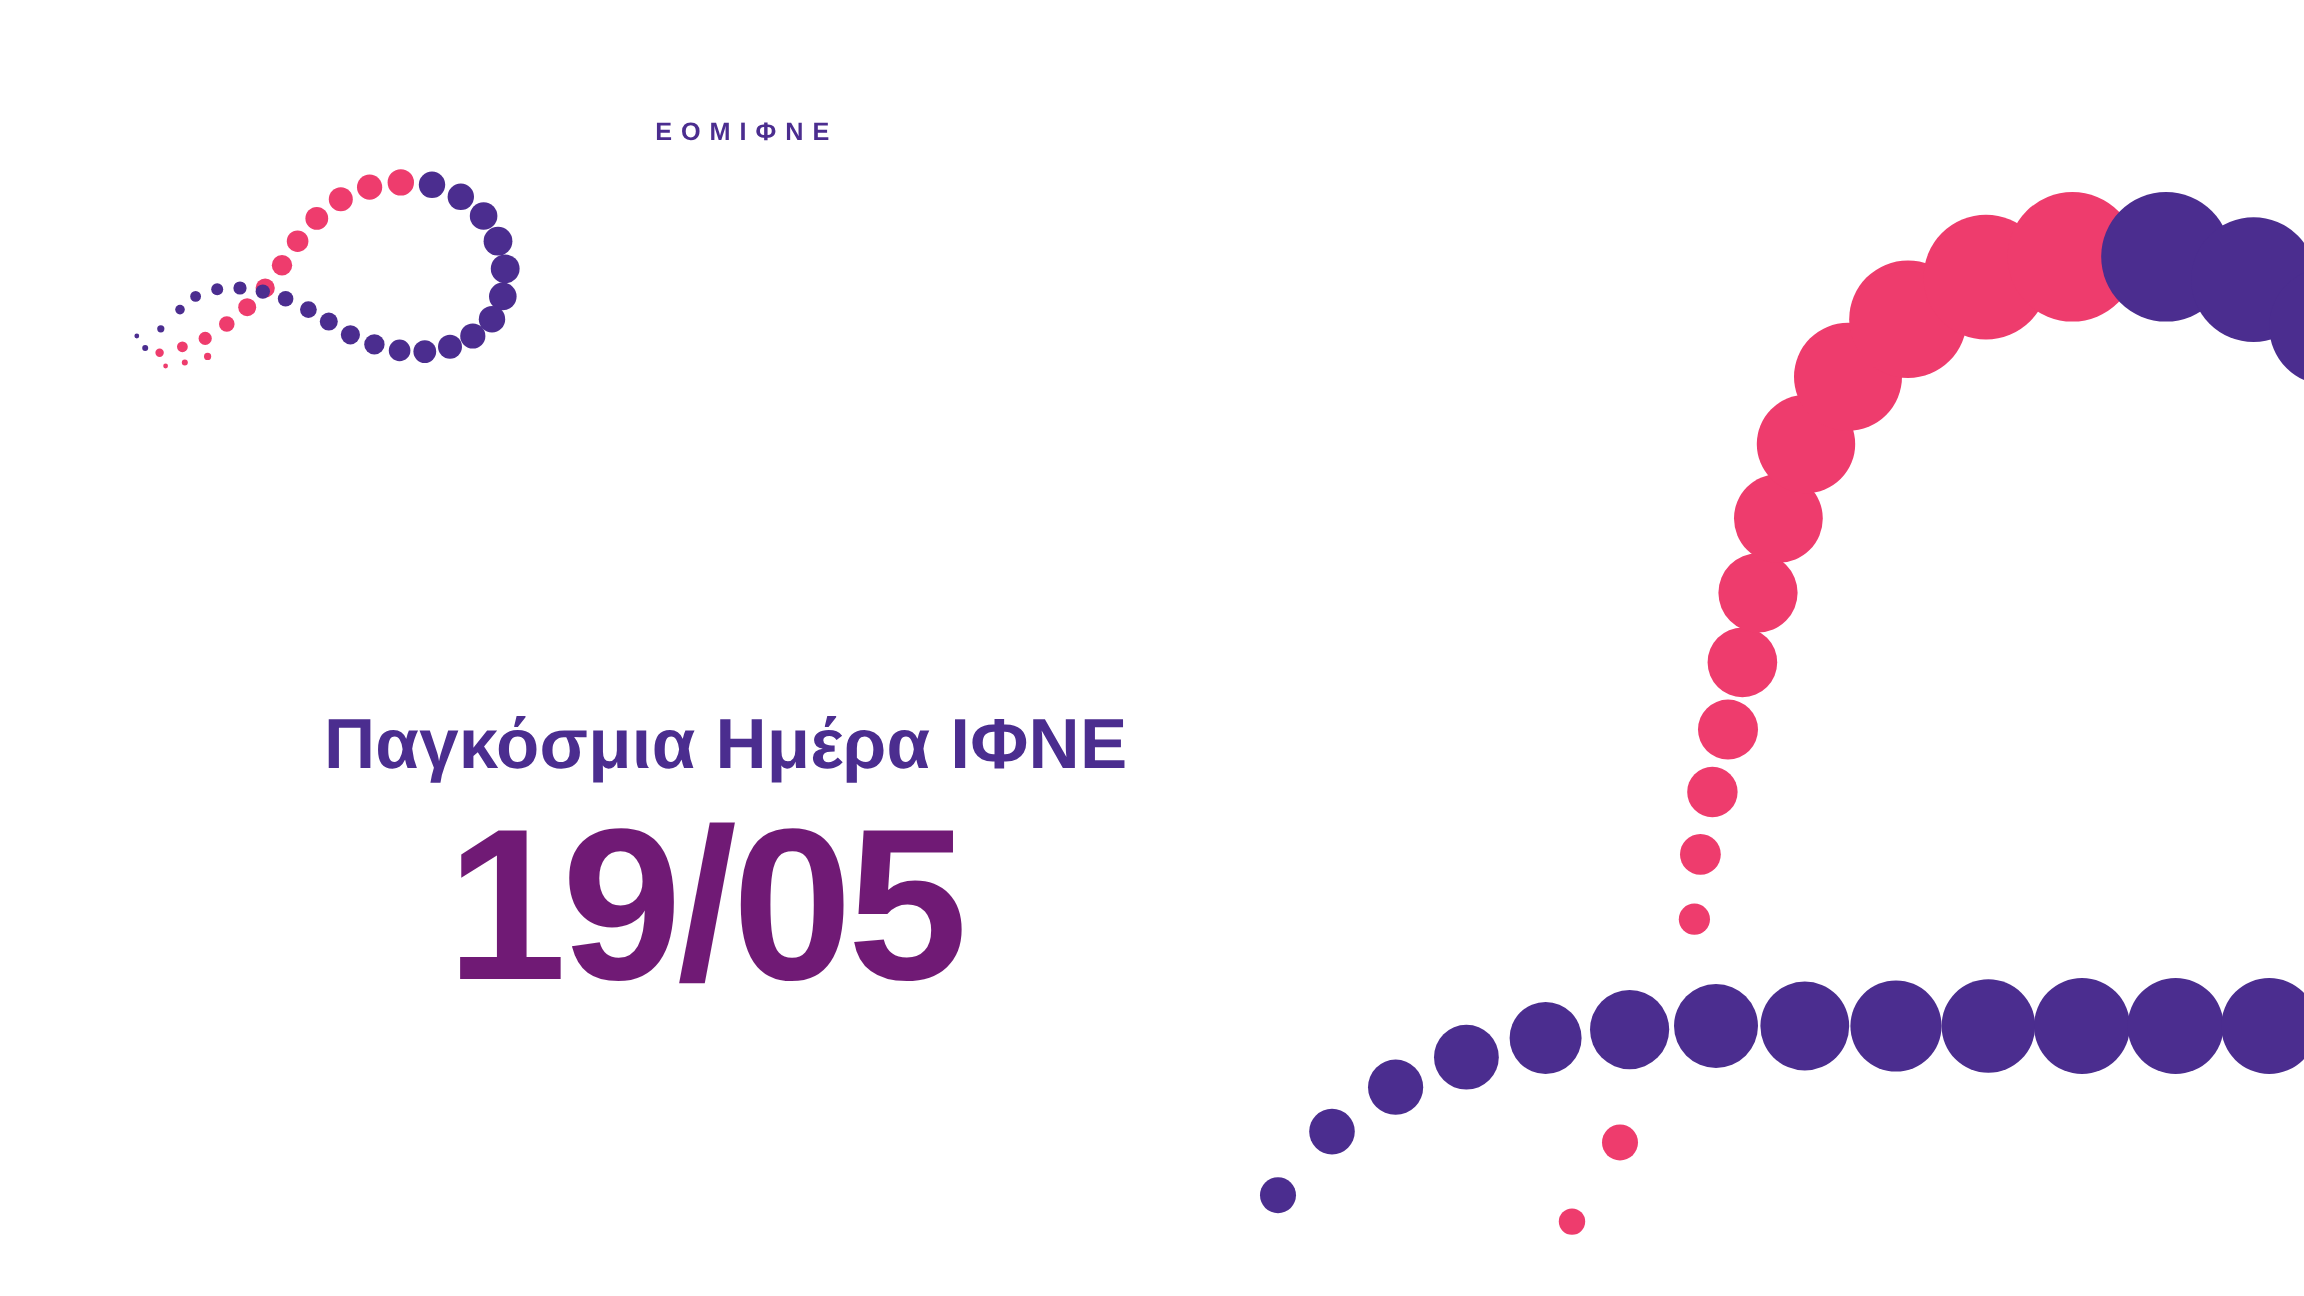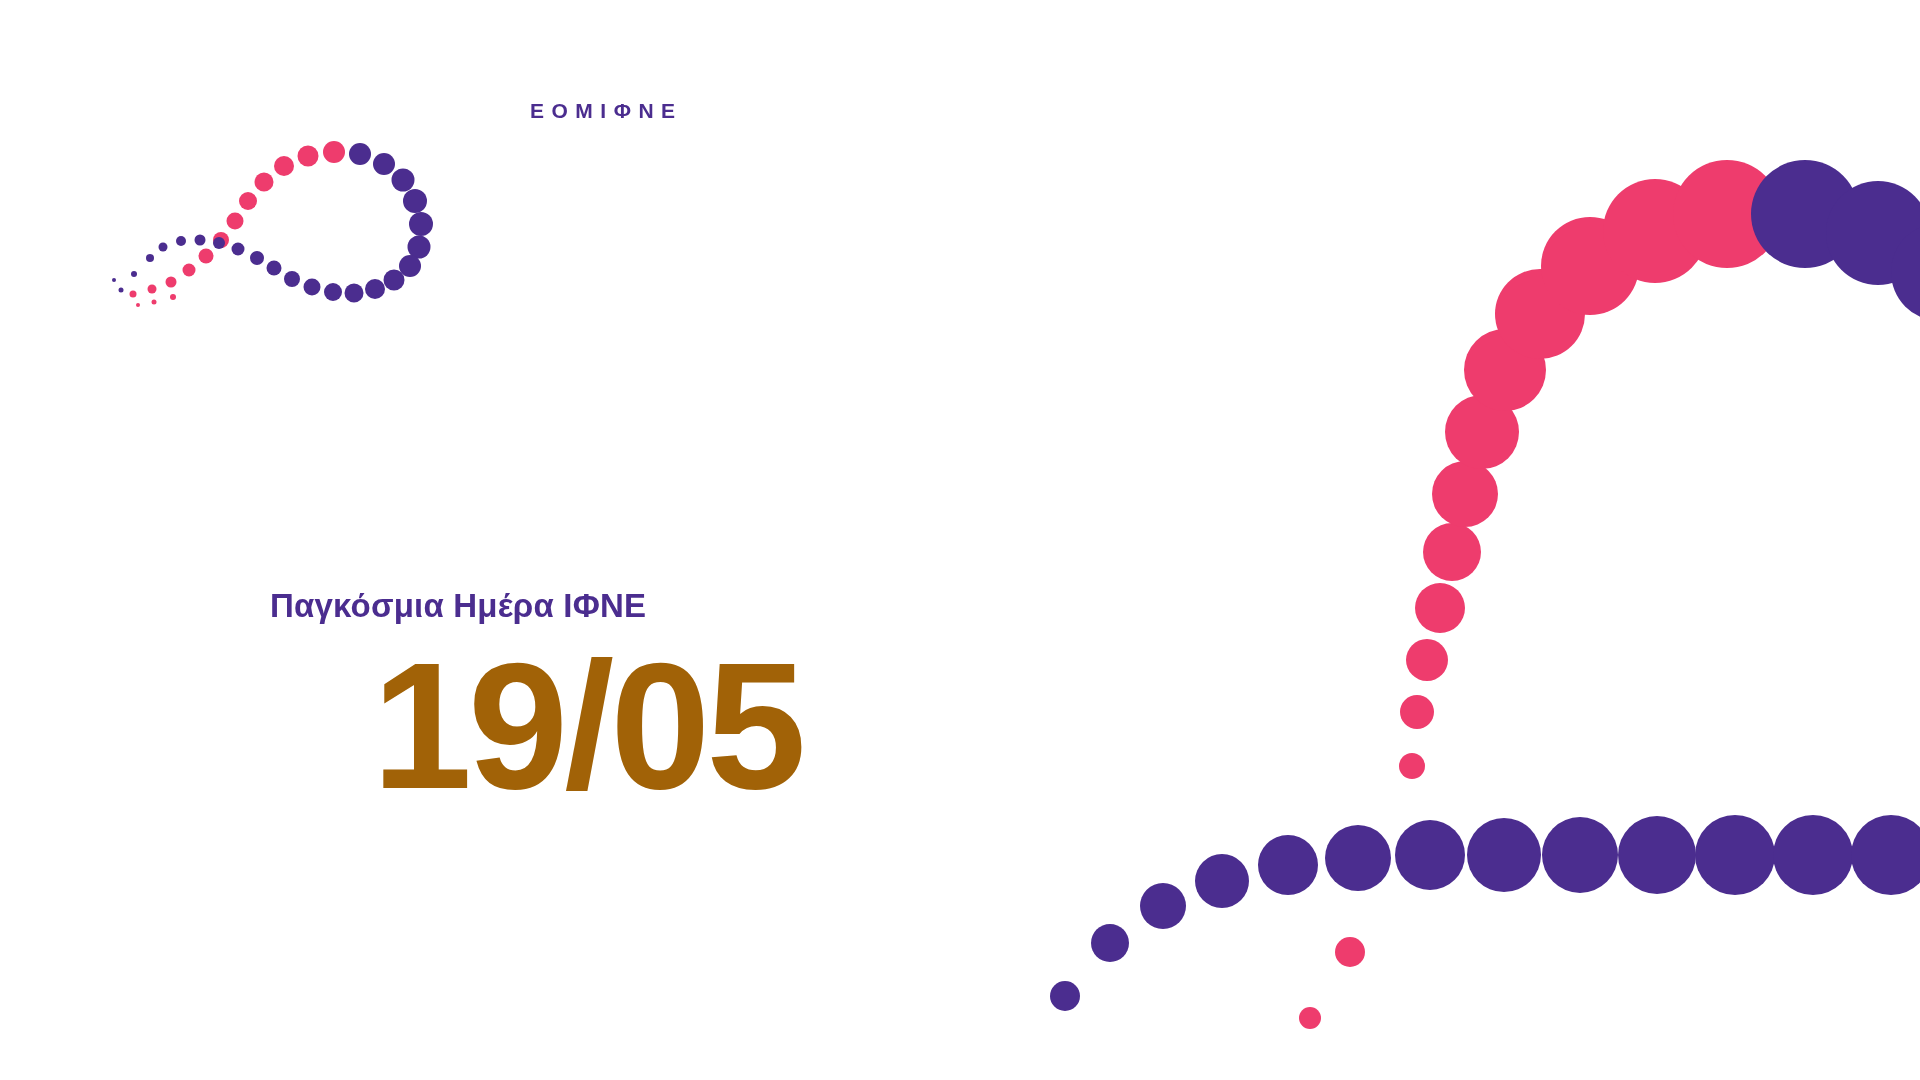--- a/index.html
+++ b/index.html
@@ -21,21 +21,21 @@
     position: absolute;
     left: 78px;
     top: 90px;
     width: 380px;
     height: 225px;
   }
 
   
   #logo-text {
     position: absolute;
-    left: 530px;
+    left: 546px;
     top: 100px;
     width: 700px;
   }
   #logo-acronym {
     color: #4b2d8f;
     font-weight: bold;
     font-size: 21px;
     letter-spacing: 7.5px;
     line-height: 1;
     white-space: nowrap;
@@ -53,30 +53,30 @@
 
   
   #headline {
     position: absolute;
     left: 270px;
     top: 588px;
     width: 900px;
   }
   #headline-title {
     color: #4b2d8f;
-    font-size: 33px;
+    font-size: 59px;
     font-weight: bold;
     letter-spacing: 0.2px;
     line-height: 1.1;
     white-space: nowrap;
   }
   #headline-date {
     margin-top: 12px;
     margin-left: 102px;
-    color: #a16207;
+    color: #701a75;
     font-size: 180px;
     font-weight: bold;
     letter-spacing: -4px;
     line-height: 1;
     white-space: nowrap;
   }
 
   
   #decor {
     position: absolute;

